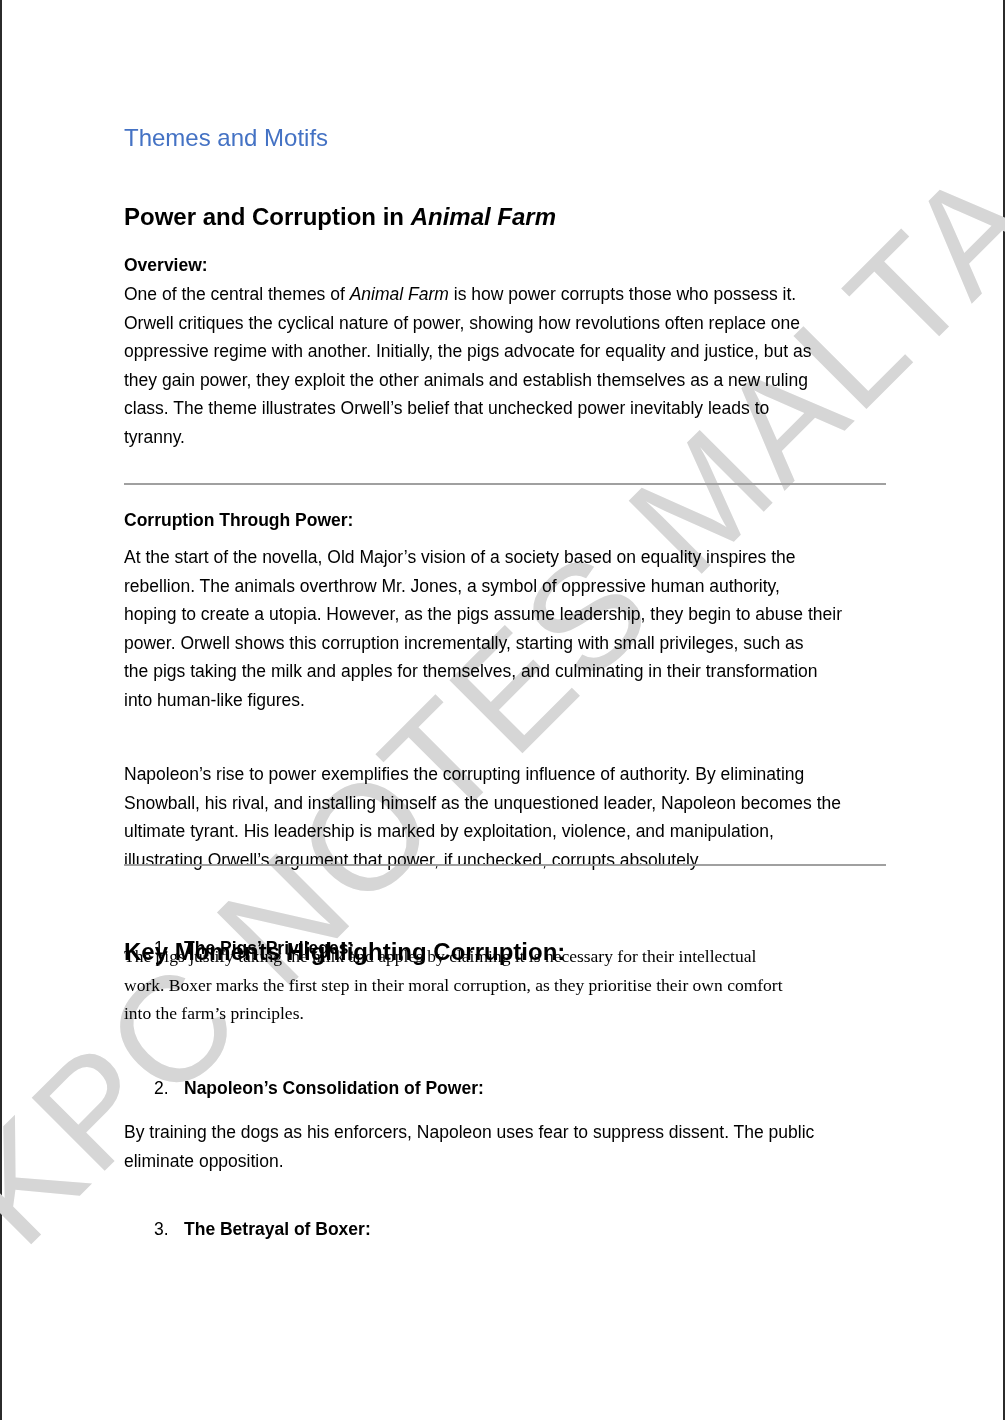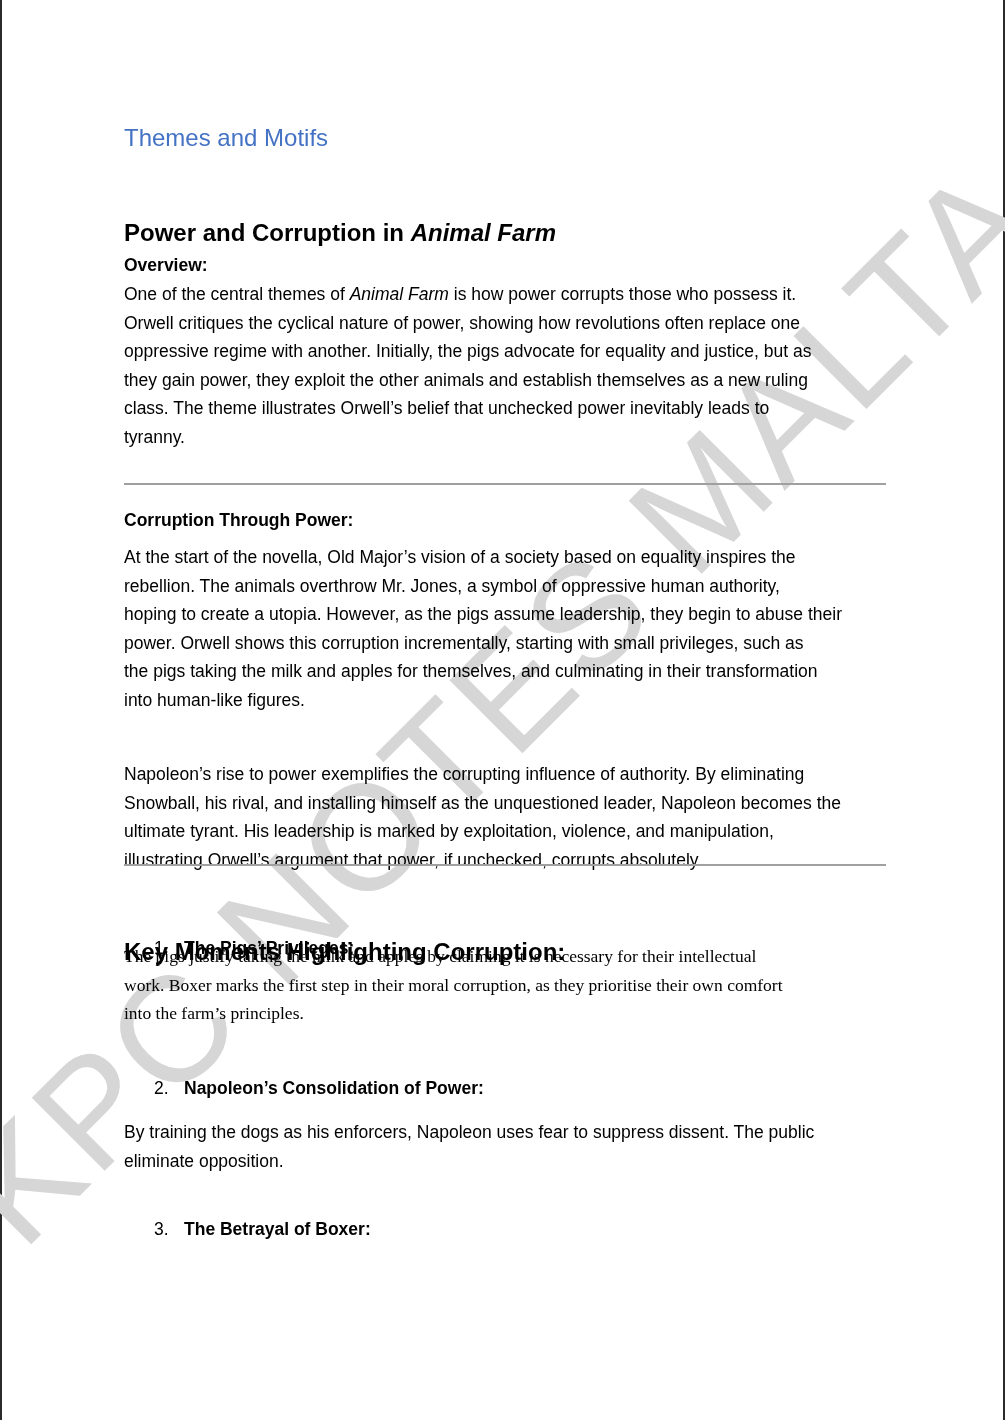--- a/index.html
+++ b/index.html
@@ -31,21 +31,21 @@
     transform-origin: center center;
     font-weight: normal;
   }
   .content {
     position: absolute; left: 122px; top: 0; width: 762px; z-index: 1;
   }
   .abs { position: absolute; left: 0; white-space: nowrap; }
   .section-title {
     top: 124px; font-size: 24px; color: #4472c4; font-weight: normal;
   }
-  .doc-title { top: 203px; font-size: 24px; font-weight: bold; margin-top: 16px; }
+  .doc-title { top: 203px; font-size: 24px; font-weight: bold; }
   .doc-title i { font-style: italic; }
   .label { font-size: 17.5px; font-weight: bold; }
   .para {
     position: absolute; left: 0; width: 770px;
     font-size: 17.5px; line-height: 28.5px; white-space: normal;
   }
   .para .ln { display: block; white-space: nowrap; }
   .rule {
     position: absolute; left: 0; width: 762px; height: 0;
     border-top: 2px solid #a0a0a0;

